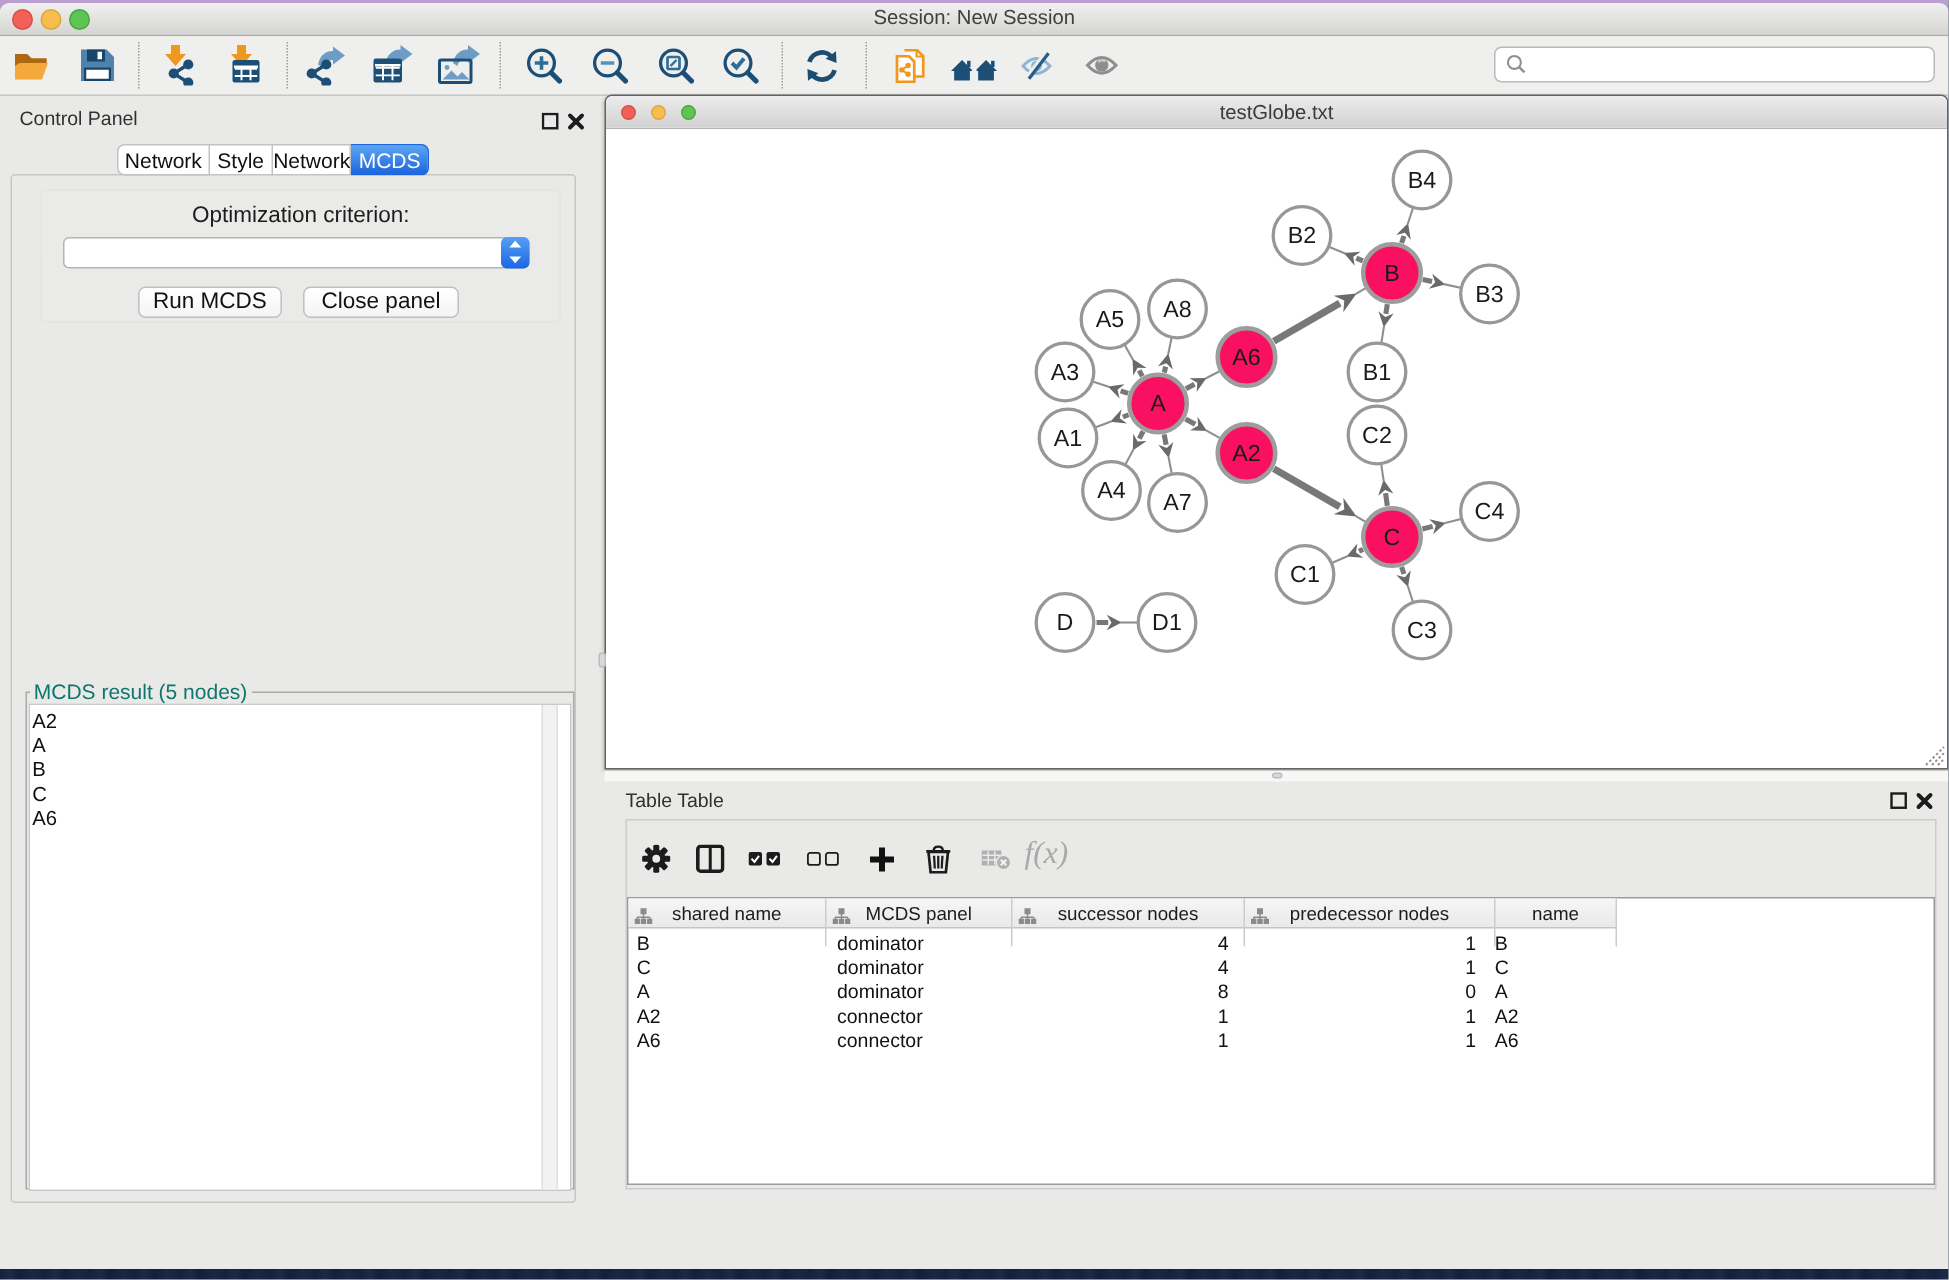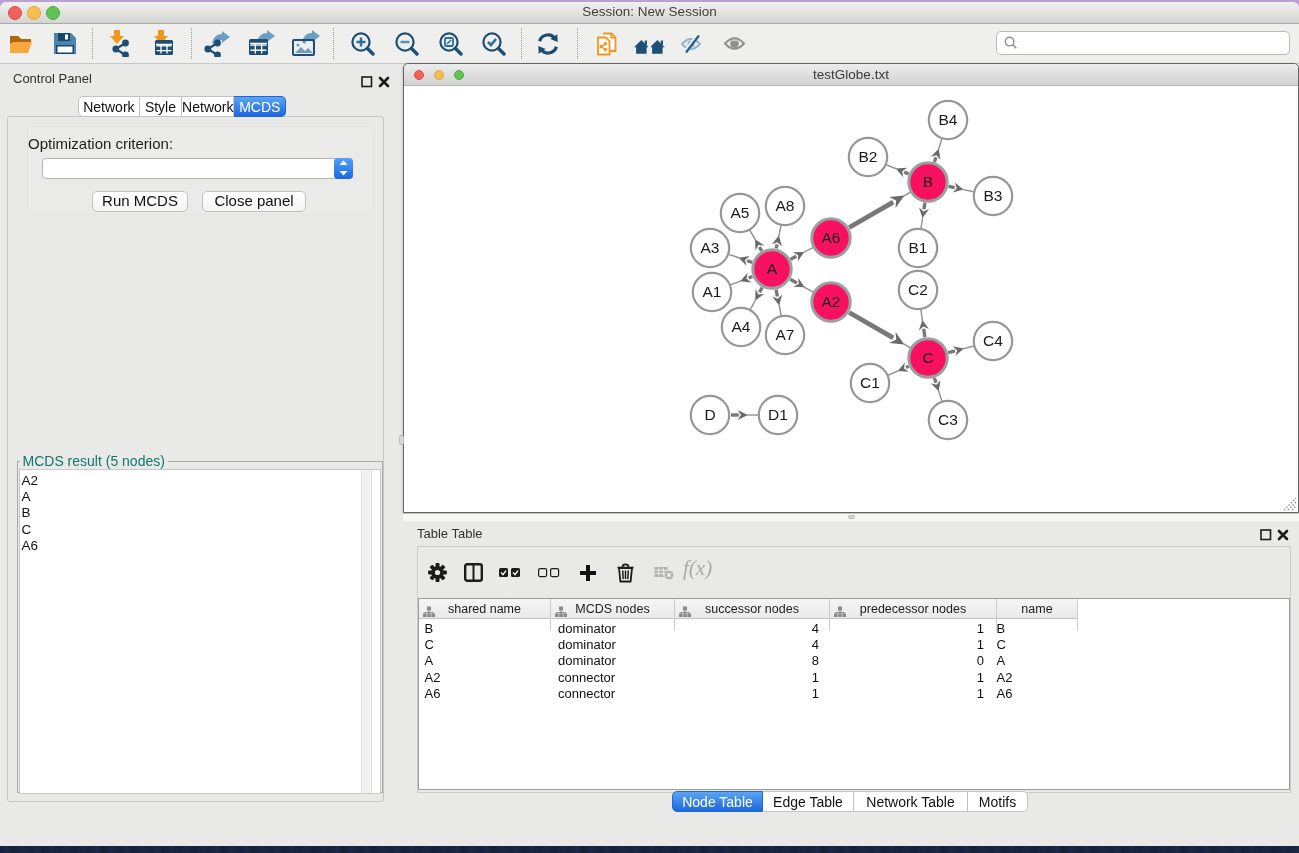--- a/index.html
+++ b/index.html
@@ -20,21 +20,21 @@
 #cpanel { position:absolute; left:7px; top:62px; width:384px; height:751px; }
 #cpanel .phead { position:absolute; left:6px; top:7px; font-size:13px; color:#303030; }
 .dockbtns { position:absolute; top:10px; width:30px; height:12px; }
 #cp-box { position:absolute; left:0px; top:52px; width:377px; height:686px; border:1px solid #c6c6c4; border-radius:3px; background:#e9e9e7; }
 #cp-inner { position:absolute; left:19px; top:9px; width:347px; height:89px; border:1px solid #e4e4e2; border-radius:4px; background:#eaeae8; }
 #tabs { position:absolute; left:71px; top:32px; width:208px; height:21px; display:flex; z-index:5; }
 .tab { height:21px; background:#fff; border:1px solid #c3c3c3; border-left:none; font-size:14px; color:#111; display:flex; align-items:center; justify-content:center; }
 .tab.first { border-left:1px solid #c3c3c3; border-radius:5px 0 0 5px; }
 .tab.last { border-radius:0 5px 5px 0; }
 .tab.sel { background:linear-gradient(#5ba5f2,#1d66dd); border-color:#1d66dd; color:#fff; }
-#optlabel { position:absolute; left:0; width:100%; top:8px; text-align:left; font-size:15px; color:#1d1d1d; }
+#optlabel { position:absolute; left:0; width:100%; top:8px; text-align:center; font-size:15px; color:#1d1d1d; }
 #dropdown { position:absolute; left:14px; top:31px; width:311px; height:21px; background:#fff; border:1px solid #b4b4b4; border-radius:4px; font-size:15px; color:#111; }
 #dropdown .ddtext { position:absolute; left:11px; top:1px; }
 #dropdown .ddbtn { position:absolute; right:-1px; top:-1px; width:19px; height:21px; border-radius:4px; background:linear-gradient(#55a0f4,#1c66e4); }
 .btn { position:absolute; height:21px; background:linear-gradient(#ffffff,#f4f4f4); border:1px solid #c0c0c0; border-radius:5px; font-size:15px; color:#111; text-align:center; }
 
 #fieldset { position:absolute; left:8.5px; top:344px; width:366px; height:332px; border:1px solid #a9a9a9; }
 #mlist { position:absolute; left:1px; top:7px; width:362px; height:325px; padding-top:3px; background:#fff; border:1px solid #c9c9c9; font-size:13.5px; color:#111; }
 #mlist .row { padding-left:2px; height:16.2px; line-height:16.2px; }
 #mlist .sb { position:absolute; right:8px; top:0; width:11px; height:100%; background:#f2f2f2; border-left:1px solid #e0e0e0; border-right:1px solid #e0e0e0; }
 
@@ -522,21 +522,21 @@
                     <line x1="6" y1="4" x2="6" y2="6.5"></line>
                     <line x1="1.8" y1="6.5" x2="10.2" y2="6.5"></line>
                     <line x1="1.8" y1="6.5" x2="1.8" y2="8"></line>
                     <line x1="6" y1="6.5" x2="6" y2="8"></line>
                     <line x1="10.2" y1="6.5" x2="10.2" y2="8"></line>
                   </g>
                   <rect x="0" y="7.5" width="3.6" height="3.5" fill="#8a8a8a"></rect>
                   <rect x="4.2" y="7.5" width="3.6" height="3.5" fill="#8a8a8a"></rect>
                   <rect x="8.4" y="7.5" width="3.6" height="3.5" fill="#8a8a8a"></rect>
                 </svg></span>
-              <div class="lbl">MCDS nodes</div>
+              <div class="lbl">MCDS panel</div>
             </div>
             <div class="th" style="left:256px;width:155px;">
               <span style="position:absolute;left:4px;top:4px;"><svg width="12" height="11" viewBox="0 0 12 11">
                   <rect x="4" y="0.5" width="4" height="4" fill="#8a8a8a"></rect>
                   <g stroke="#8a8a8a" stroke-width="1">
                     <line x1="6" y1="4" x2="6" y2="6.5"></line>
                     <line x1="1.8" y1="6.5" x2="10.2" y2="6.5"></line>
                     <line x1="1.8" y1="6.5" x2="1.8" y2="8"></line>
                     <line x1="6" y1="6.5" x2="6" y2="8"></line>
                     <line x1="10.2" y1="6.5" x2="10.2" y2="8"></line>
@@ -586,20 +586,14 @@
           <div class="trow" style="left:139px;top:70.6px;">connector</div>
           <div class="trow" style="left:256px;top:70.6px;width:144px;text-align:right;">1</div>
           <div class="trow" style="left:411px;top:70.6px;width:154px;text-align:right;">1</div>
           <div class="trow" style="left:577.5px;top:70.6px;">A2</div>
           <div class="trow" style="left:5.5px;top:86.8px;">A6</div>
           <div class="trow" style="left:139px;top:86.8px;">connector</div>
           <div class="trow" style="left:256px;top:86.8px;width:144px;text-align:right;">1</div>
           <div class="trow" style="left:411px;top:86.8px;width:154px;text-align:right;">1</div>
           <div class="trow" style="left:577.5px;top:86.8px;">A6</div>
         </div>
-        <div id="btabs">
-          <div class="btab sel first" style="width:91px;">Node Table</div>
-          <div class="btab" style="width:91px;">Edge Table</div>
-          <div class="btab" style="width:114px;">Network Table</div>
-          <div class="btab last" style="width:60px;">Motifs</div>
-        </div>
       </div>
     </div>
 </div>
 </body></html>

